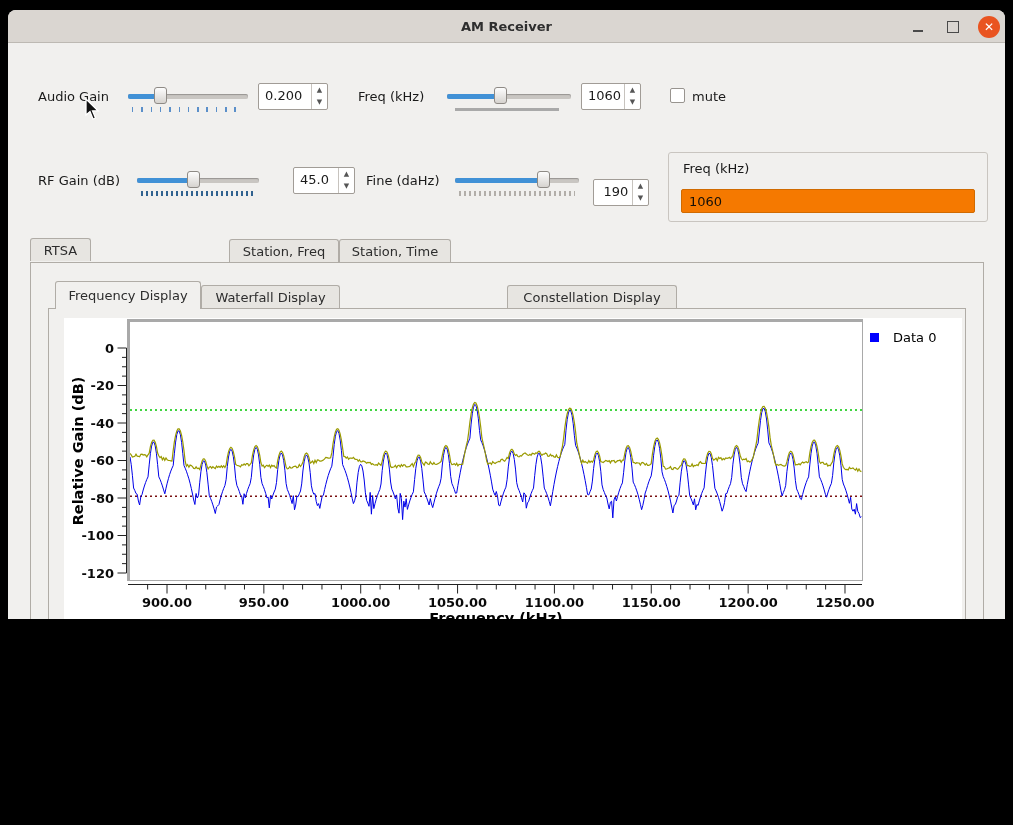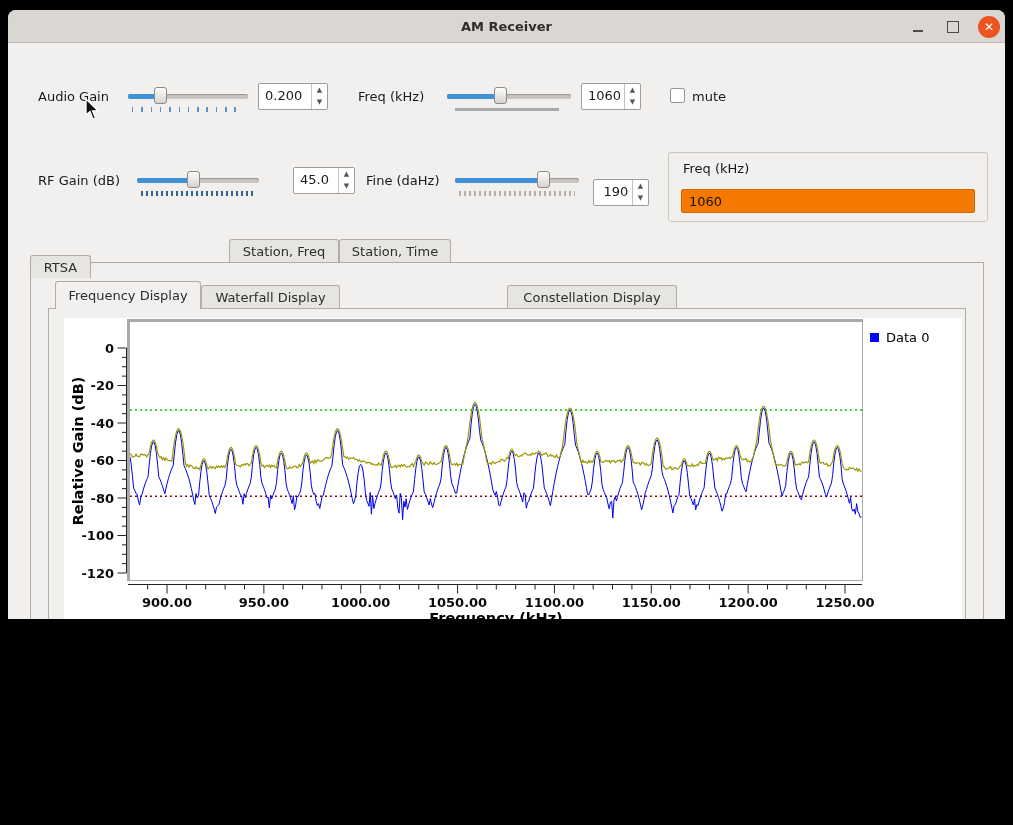--- a/index.html
+++ b/index.html
@@ -57,21 +57,21 @@
   .pane { position:absolute; border:1px solid #b0aca6; background:#f1f0ee; z-index:1; }
   .plot { position:absolute; left:56px; top:308px; width:898px; height:316px; background:#fff; z-index:2; }
   .canvas-frame { position:absolute; left:63px; top:1px; width:736px; height:262px;
                   border-top:3px solid #a9a9a9; border-left:3px solid #a9a9a9;
                   border-right:1px solid #a9a9a9; border-bottom:1px solid #a9a9a9; }
   .plot svg { position:absolute; left:0; top:0; }
   .ylabel { position:absolute; left:14px; top:133px; transform:translate(-50%,-50%) rotate(-90deg);
             white-space:nowrap; font-weight:bold; font-size:14.5px; color:#000; }
   .xlabel { position:absolute; left:432px; top:292px; transform:translateX(-50%);
             font-weight:bold; font-size:14.5px; color:#000; }
-  .legend { position:absolute; left:806px; top:12px; display:flex; align-items:center; gap:7px; }
+  .legend { position:absolute; left:806px; top:12px; display:flex; align-items:center; gap:14px; }
   .legend .swatch { width:9px; height:9px; }
   .legend .txt { font-size:13px; color:#000; }
   .cursor { position:absolute; left:77px; top:88px; z-index:20; }
 </style>
 </head>
 <body>
 
 <div class="screen">
   <div class="window">
 
@@ -148,21 +148,21 @@
           <span>▼</span>
         </div>
     </div>
 
     <div class="groupbox" style="left:660px; top:142px; width:320px; height:70px;">
       <div class="lbl" style="left:14px; top:8px;">Freq (kHz)</div>
       <div class="lcd" style="left: 12px; top: 36px; width: 294px; height: 24px; background: rgb(245, 121, 0);">1060</div>
     </div>
 
     <div class="pane" style="left:22px; top:252px; width:954px; height:536px;"></div>
-    <div class="tab" style="left:22px; top:245px; width:61px; height:23px; line-height:23px;">RTSA</div>
+    <div class="tab" style="left:22px; top:228px; width:61px; height:23px; line-height:23px;">RTSA</div>
     <div class="tab" style="left:221px; top:229px; width:110px; height:23px; line-height:23px;">Station, Freq</div>
     <div class="tab" style="left:331px; top:229px; width:112px; height:23px; line-height:23px;">Station, Time</div>
 
     <div class="pane" style="left:40px; top:298px; width:918px; height:402px;"></div>
     <div class="tab active" style="left:47px; top:271px; width:146px; height:28px; line-height:27px;">Frequency Display</div>
     <div class="tab" style="left:193px; top:275px; width:139px; height:23px; line-height:23px;">Waterfall Display</div>
     <div class="tab" style="left:499px; top:275px; width:170px; height:23px; line-height:23px;">Constellation Display</div>
 
     <div class="plot">
       <div class="canvas-frame"></div>

